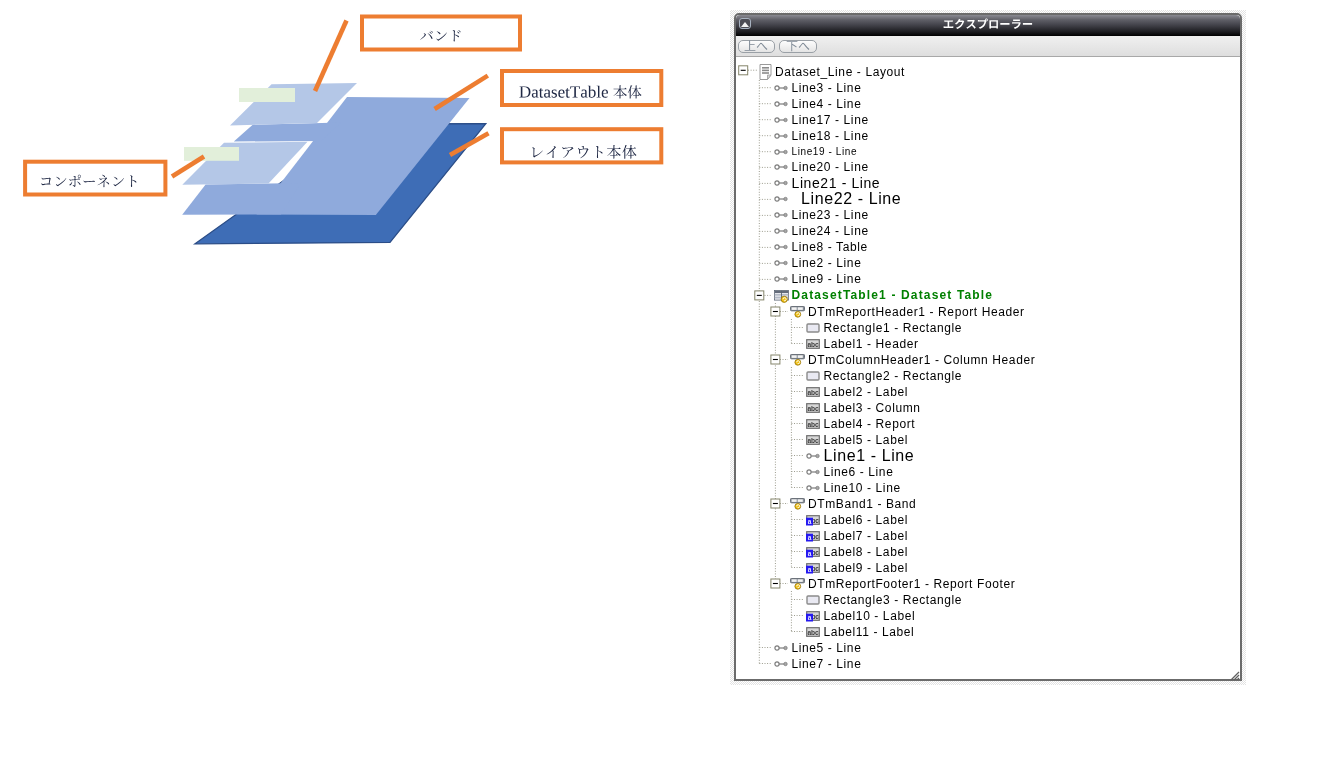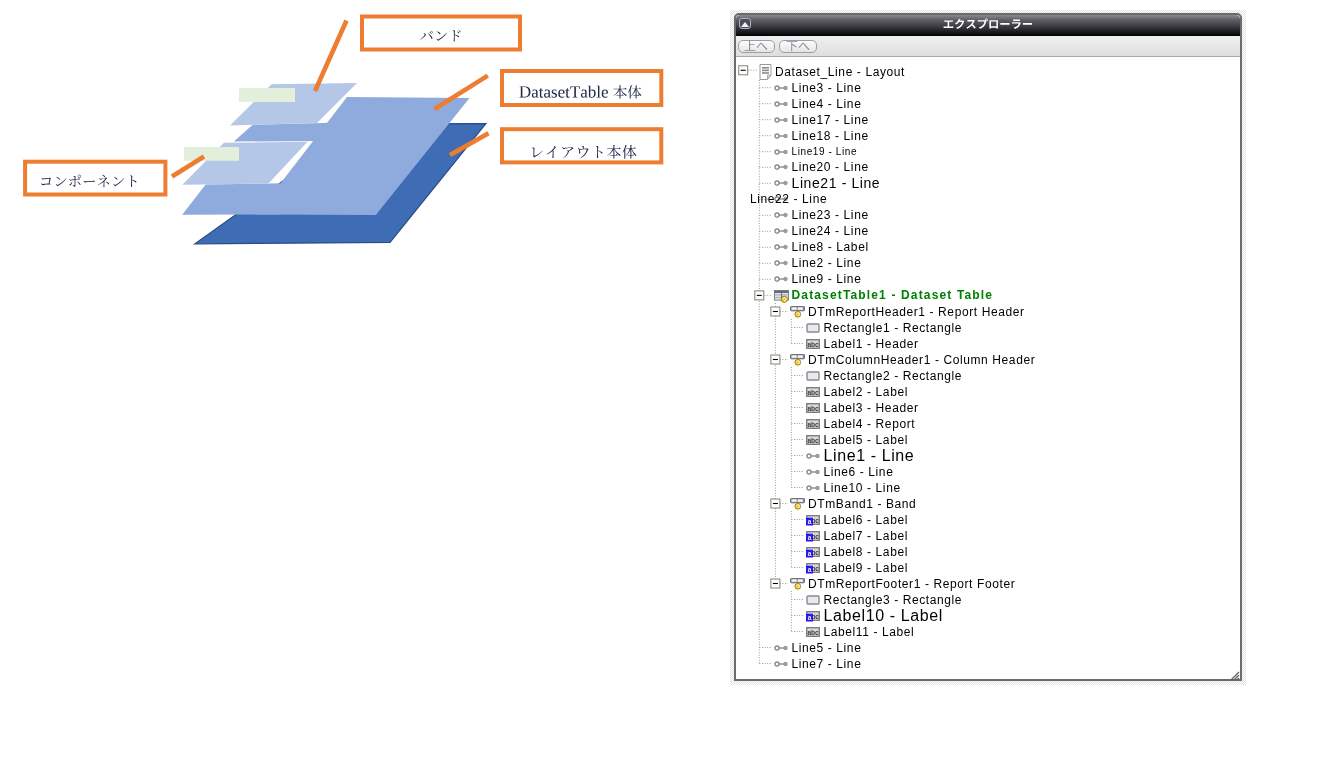--- a/index.html
+++ b/index.html
@@ -167,21 +167,21 @@
       </svg>
     </div>
 <div style="position:absolute;left:791.5px;top:175.4px;height:16px;line-height:16px;font-size:14px;letter-spacing:0.6px;white-space:nowrap">Line21 - Line</div>
 <div style="position:absolute;left:774.0px;top:195.4px">
       <svg width="14" height="8" viewBox="0 0 14 8">
         <line x1="4" y1="4" x2="11" y2="4" stroke="#8f8f8f" stroke-width="1.4"></line>
         <circle cx="3" cy="4" r="2.1" fill="#fff" stroke="#7d7d7d" stroke-width="1.2"></circle>
         <circle cx="11.5" cy="4" r="1.7" fill="#a8a8a8" stroke="#7d7d7d" stroke-width=".8"></circle>
       </svg>
     </div>
-<div style="position:absolute;left:750px;top:191.4px;height:16px;line-height:16px;font-size:12px;letter-spacing:0.6px;white-space:nowrap">Line22 - Line</div>
+<div style="position:absolute;left:801px;top:191.4px;height:16px;line-height:16px;font-size:16px;letter-spacing:0.6px;white-space:nowrap">Line22 - Line</div>
 <div style="position:absolute;left:774.0px;top:211.4px">
       <svg width="14" height="8" viewBox="0 0 14 8">
         <line x1="4" y1="4" x2="11" y2="4" stroke="#8f8f8f" stroke-width="1.4"></line>
         <circle cx="3" cy="4" r="2.1" fill="#fff" stroke="#7d7d7d" stroke-width="1.2"></circle>
         <circle cx="11.5" cy="4" r="1.7" fill="#a8a8a8" stroke="#7d7d7d" stroke-width=".8"></circle>
       </svg>
     </div>
 <div style="position:absolute;left:791.5px;top:207.4px;height:16px;line-height:16px;font-size:12px;letter-spacing:0.6px;white-space:nowrap">Line23 - Line</div>
 <div style="position:absolute;left:774.0px;top:227.4px">
       <svg width="14" height="8" viewBox="0 0 14 8">
@@ -191,21 +191,21 @@
       </svg>
     </div>
 <div style="position:absolute;left:791.5px;top:223.4px;height:16px;line-height:16px;font-size:12px;letter-spacing:0.6px;white-space:nowrap">Line24 - Line</div>
 <div style="position:absolute;left:774.0px;top:243.4px">
       <svg width="14" height="8" viewBox="0 0 14 8">
         <line x1="4" y1="4" x2="11" y2="4" stroke="#8f8f8f" stroke-width="1.4"></line>
         <circle cx="3" cy="4" r="2.1" fill="#fff" stroke="#7d7d7d" stroke-width="1.2"></circle>
         <circle cx="11.5" cy="4" r="1.7" fill="#a8a8a8" stroke="#7d7d7d" stroke-width=".8"></circle>
       </svg>
     </div>
-<div style="position:absolute;left:791.5px;top:239.4px;height:16px;line-height:16px;font-size:12px;letter-spacing:0.6px;white-space:nowrap">Line8 - Label</div>
+<div style="position:absolute;left:791.5px;top:239.4px;height:16px;line-height:16px;font-size:12px;letter-spacing:0.6px;white-space:nowrap">Line8 - Table</div>
 <div style="position:absolute;left:774.0px;top:259.4px">
       <svg width="14" height="8" viewBox="0 0 14 8">
         <line x1="4" y1="4" x2="11" y2="4" stroke="#8f8f8f" stroke-width="1.4"></line>
         <circle cx="3" cy="4" r="2.1" fill="#fff" stroke="#7d7d7d" stroke-width="1.2"></circle>
         <circle cx="11.5" cy="4" r="1.7" fill="#a8a8a8" stroke="#7d7d7d" stroke-width=".8"></circle>
       </svg>
     </div>
 <div style="position:absolute;left:791.5px;top:255.4px;height:16px;line-height:16px;font-size:12px;letter-spacing:0.6px;white-space:nowrap">Line2 - Line</div>
 <div style="position:absolute;left:774.0px;top:275.4px">
       <svg width="14" height="8" viewBox="0 0 14 8">
@@ -272,21 +272,21 @@
         <text x="7" y="7.6" font-size="6.6" font-family="Liberation Sans" font-weight="bold" fill="#3a3a3a" text-anchor="middle" letter-spacing="-0.2">abc</text>
       </svg>
     </div>
 <div style="position:absolute;left:823.5px;top:383.5px;height:16px;line-height:16px;font-size:12px;letter-spacing:0.6px;white-space:nowrap">Label2 - Label</div>
 <div style="position:absolute;left:805.5px;top:402.5px">
       <svg width="14" height="10" viewBox="0 0 14 10">
         <rect x=".7" y=".7" width="12.6" height="8.6" fill="#d7d7d7" stroke="#6e6e6e" stroke-width="1.2"></rect>
         <text x="7" y="7.6" font-size="6.6" font-family="Liberation Sans" font-weight="bold" fill="#3a3a3a" text-anchor="middle" letter-spacing="-0.2">abc</text>
       </svg>
     </div>
-<div style="position:absolute;left:823.5px;top:399.5px;height:16px;line-height:16px;font-size:12px;letter-spacing:0.6px;white-space:nowrap">Label3 - Header</div>
+<div style="position:absolute;left:823.5px;top:399.5px;height:16px;line-height:16px;font-size:12px;letter-spacing:0.6px;white-space:nowrap">Label3 - Column</div>
 <div style="position:absolute;left:805.5px;top:418.5px">
       <svg width="14" height="10" viewBox="0 0 14 10">
         <rect x=".7" y=".7" width="12.6" height="8.6" fill="#d7d7d7" stroke="#6e6e6e" stroke-width="1.2"></rect>
         <text x="7" y="7.6" font-size="6.6" font-family="Liberation Sans" font-weight="bold" fill="#3a3a3a" text-anchor="middle" letter-spacing="-0.2">abc</text>
       </svg>
     </div>
 <div style="position:absolute;left:823.5px;top:415.5px;height:16px;line-height:16px;font-size:12px;letter-spacing:0.6px;white-space:nowrap">Label4 - Report</div>
 <div style="position:absolute;left:805.5px;top:434.5px">
       <svg width="14" height="10" viewBox="0 0 14 10">
         <rect x=".7" y=".7" width="12.6" height="8.6" fill="#d7d7d7" stroke="#6e6e6e" stroke-width="1.2"></rect>
@@ -381,21 +381,21 @@
     </div>
 <div style="position:absolute;left:823.5px;top:591.5px;height:16px;line-height:16px;font-size:12px;letter-spacing:0.6px;white-space:nowrap">Rectangle3 - Rectangle</div>
 <div style="position:absolute;left:805.5px;top:610.8px">
       <svg width="14" height="12" viewBox="0 0 14 12">
         <rect x=".7" y=".7" width="12.6" height="8.6" fill="#d7d7d7" stroke="#6e6e6e" stroke-width="1.2"></rect>
         <text x="7.4" y="7.6" font-size="6.6" font-family="Liberation Sans" font-weight="bold" fill="#3a3a3a" text-anchor="middle" letter-spacing="-0.2">abc</text>
         <rect x="0" y="2.7" width="7" height="7.8" fill="#2519f0"></rect>
         <text x="3.6" y="9.2" font-size="6.5" font-family="Liberation Sans" font-weight="bold" fill="#e8e8ff" text-anchor="middle">a</text>
       </svg>
     </div>
-<div style="position:absolute;left:823.5px;top:607.5px;height:16px;line-height:16px;font-size:16px;letter-spacing:0.6px;white-space:nowrap">Label10 - Label</div>
+<div style="position:absolute;left:823.5px;top:607.5px;height:16px;line-height:16px;font-size:12px;letter-spacing:0.6px;white-space:nowrap">Label10 - Label</div>
 <div style="position:absolute;left:805.5px;top:626.5px">
       <svg width="14" height="10" viewBox="0 0 14 10">
         <rect x=".7" y=".7" width="12.6" height="8.6" fill="#d7d7d7" stroke="#6e6e6e" stroke-width="1.2"></rect>
         <text x="7" y="7.6" font-size="6.6" font-family="Liberation Sans" font-weight="bold" fill="#3a3a3a" text-anchor="middle" letter-spacing="-0.2">abc</text>
       </svg>
     </div>
 <div style="position:absolute;left:823.5px;top:623.5px;height:16px;line-height:16px;font-size:12px;letter-spacing:0.6px;white-space:nowrap">Label11 - Label</div>
 <div style="position:absolute;left:774.0px;top:643.5px">
       <svg width="14" height="8" viewBox="0 0 14 8">
         <line x1="4" y1="4" x2="11" y2="4" stroke="#8f8f8f" stroke-width="1.4"></line>

